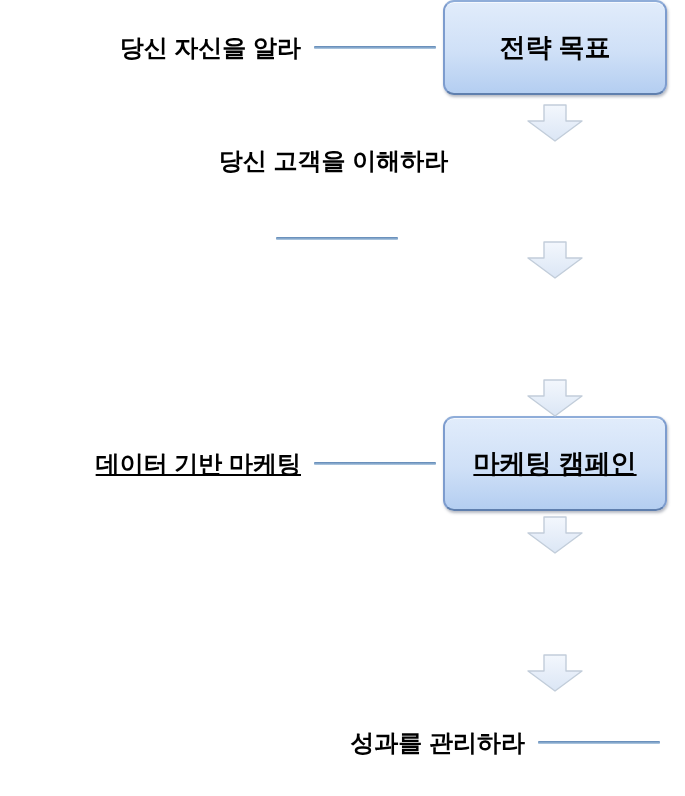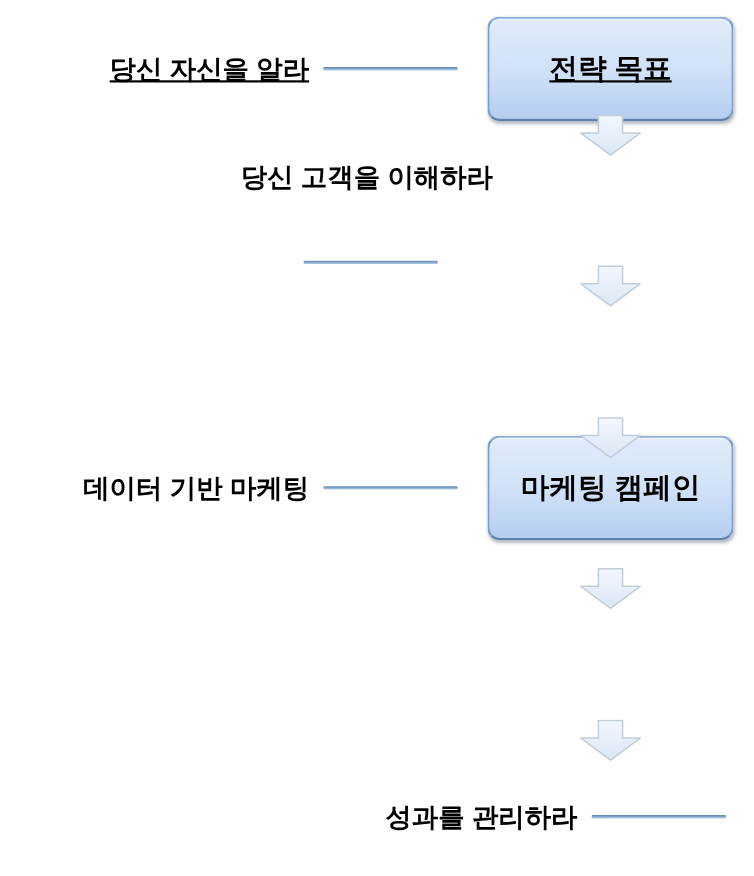--- a/index.html
+++ b/index.html
@@ -16,24 +16,24 @@
     overflow: hidden;
   }
   .row {
     position: absolute;
     left: 0;
     right: 18px;
     height: 95px;
     display: flex;
     align-items: center;
   }
-  .row.r1 { top: 15px; text-decoration: underline; }
+  .row.r1 { top: 0; }
   .row.r2 { top: 145px; flex-direction: column; }
   .row.r3 { top: 283px; }
-  .row.r4 { top: 396px; }
+  .row.r4 { top: 416px; text-decoration: underline; }
   .row.r5 { top: 558px; }
   .row.r6 { top: 695px; }
 
   .label {
     flex: 1;
     text-align: right;
     font-size: 24px;
     font-weight: bold;
     color: #000000;
     letter-spacing: 0px;
@@ -54,21 +54,20 @@
     border: 2px solid;
     border-color: #8fadd9 #7d9cce #5f7fae #7d9cce;
     border-radius: 11px;
     background: linear-gradient(180deg, #e1ecfb 0%, #cfe0f7 55%, #b4cef1 100%);
     box-shadow: 1px 2px 3px rgba(90, 100, 120, 0.45),
                 inset 0 1px 0 rgba(255, 255, 255, 0.65);
     display: flex;
     align-items: center;
     justify-content: center;
     text-align: center;
-    margin-left: 20px;
   }
   .box-text {
     font-size: 26px;
     font-weight: bold;
     color: #000000;
     line-height: 1.25;
     white-space: pre-line;
   }
   .arrow {
     position: absolute;

